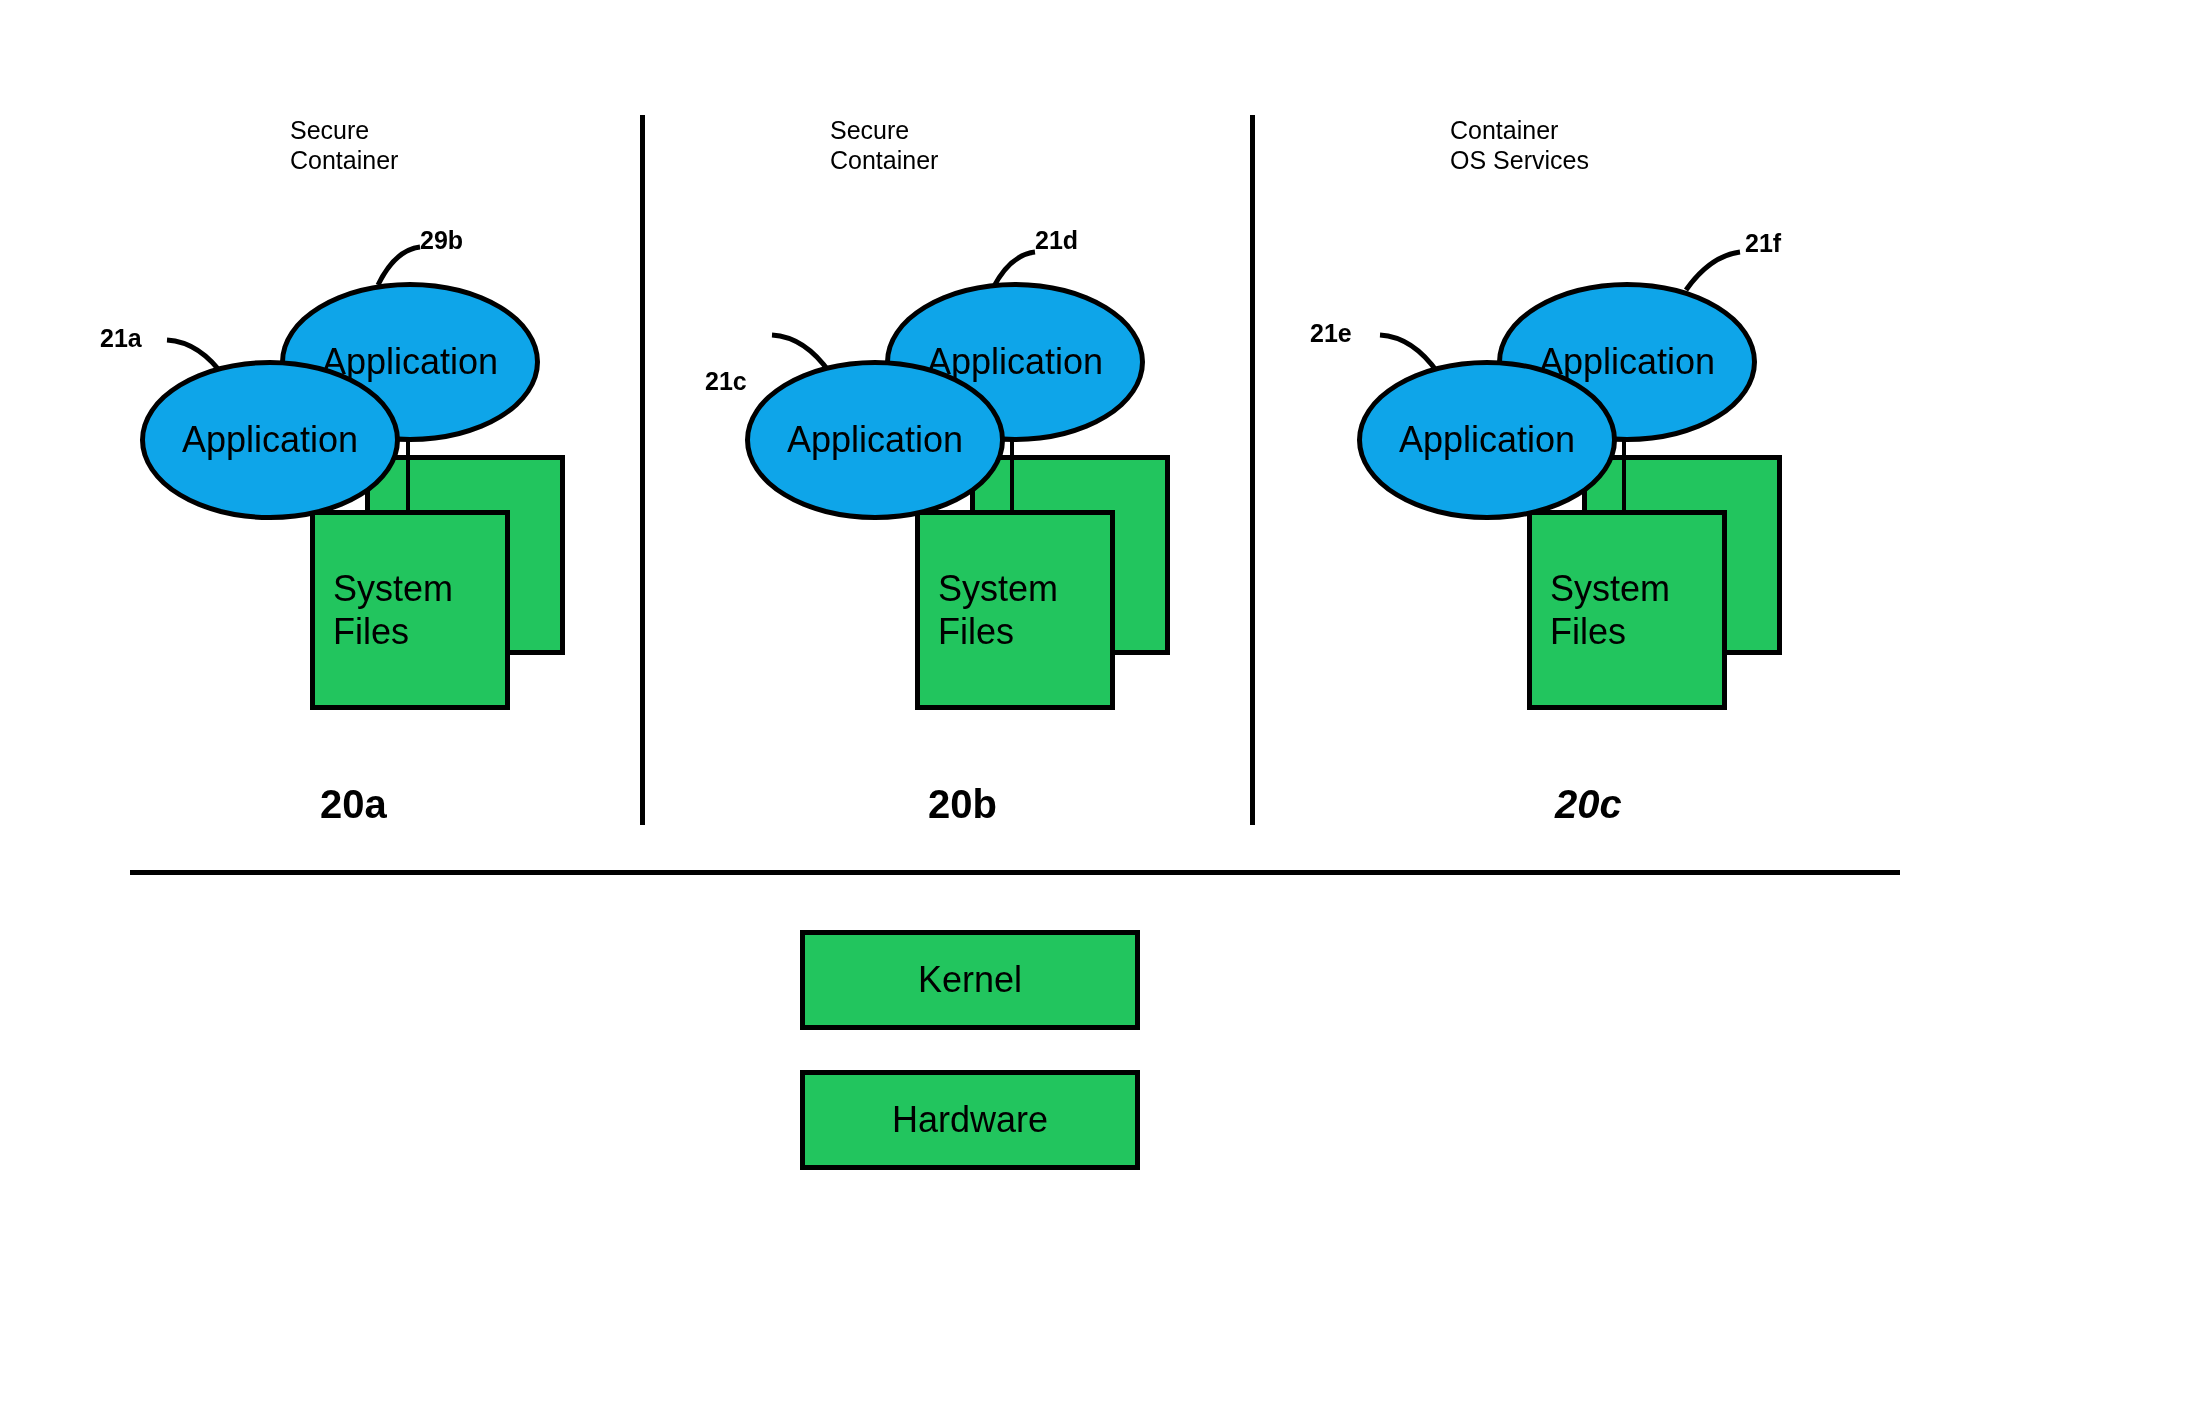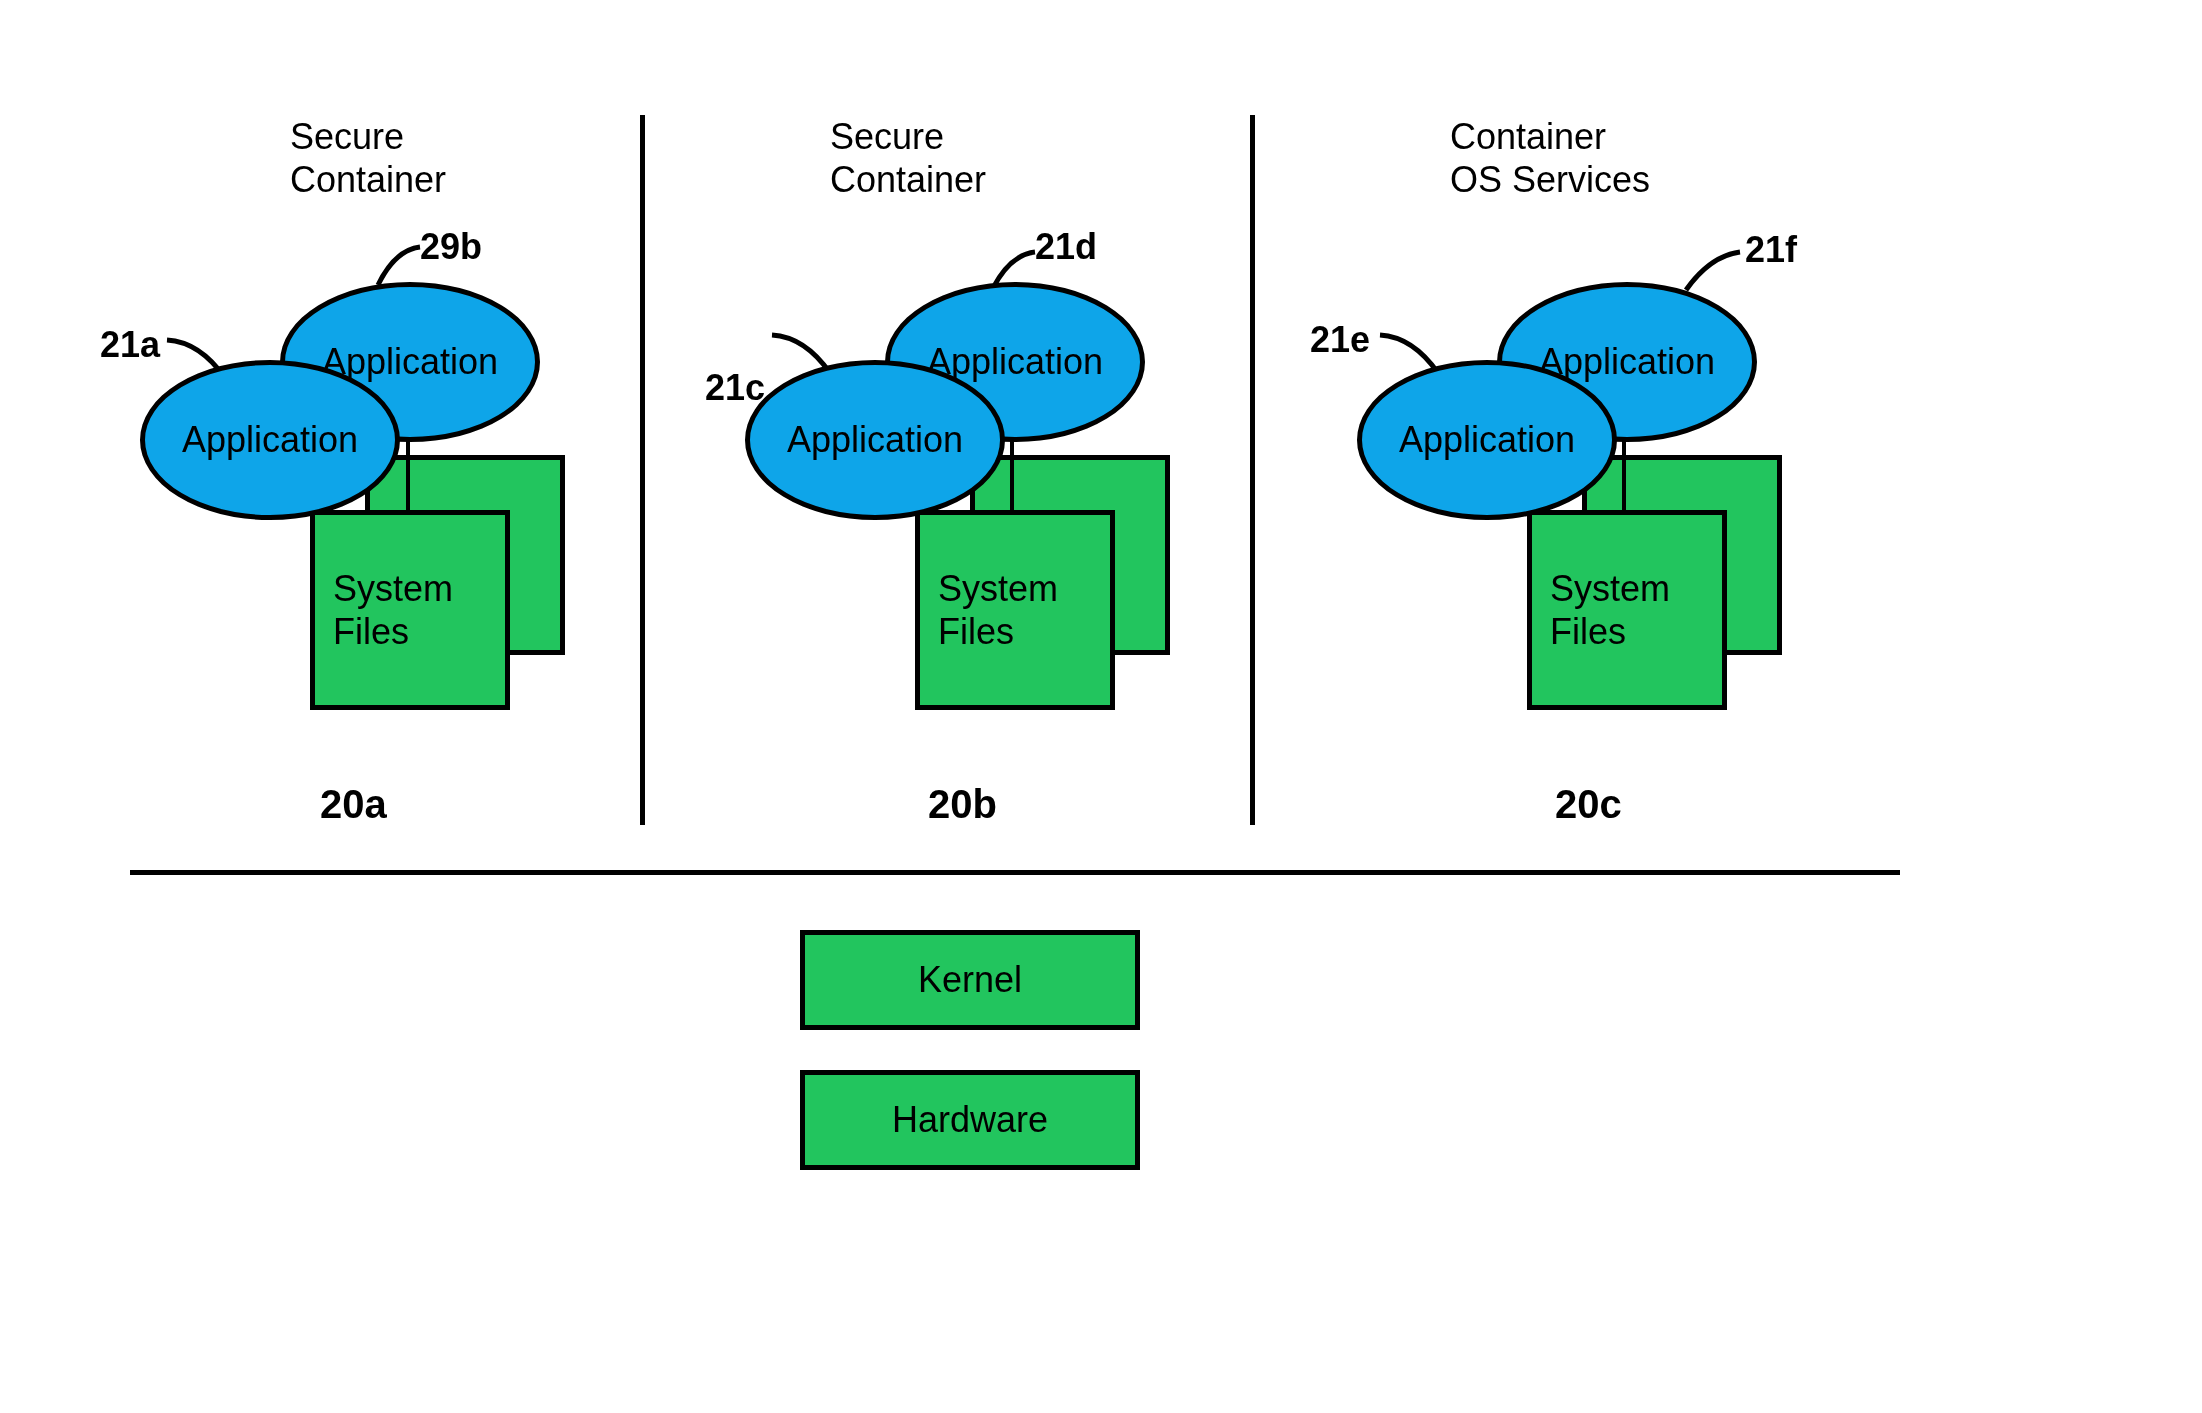--- a/index.html
+++ b/index.html
@@ -8,21 +8,21 @@
     background: #fff;
     font-family: Arial, Helvetica, sans-serif;
   }
   .canvas {
     position: relative;
     width: 2202px;
     height: 1413px;
   }
   .lbl {
     position: absolute;
-    font-size: 36px;
+    font-size: 25px;
     color: #000;
     line-height: 1.2;
   }
   .bold {
     font-weight: bold;
   }
   .ellipse {
     position: absolute;
     border: 5px solid #000;
     border-radius: 50%;
@@ -135,18 +135,18 @@
 
   <div class="rect" style="left:1582px; top:455px; width:200px; height:200px;"></div>
   <div class="rect" style="left:1527px; top:510px; width:200px; height:200px; text-align:left; padding-left:18px; justify-content:flex-start; white-space:pre;">System
 Files</div>
 
   <div class="connector" style="left:1622px; top:430px; height:82px;"></div>
 
   <div class="ellipse" style="left:1497px; top:282px; width:260px; height:160px;">Application</div>
   <div class="ellipse" style="left:1357px; top:360px; width:260px; height:160px;">Application</div>
 
-  <div class="lbl bold" style="left:1555px; top:780px; font-size:40px;">20c</div>
+  <div class="lbl bold" style="left:1555px; top:780px; font-size:40px;font-style:italic;">20c</div>
 
   <div class="rect" style="left:800px; top:930px; width:340px; height:100px;">Kernel</div>
   <div class="rect" style="left:800px; top:1070px; width:340px; height:100px;">Hardware</div>
 
 </div>
 
 </body></html>

